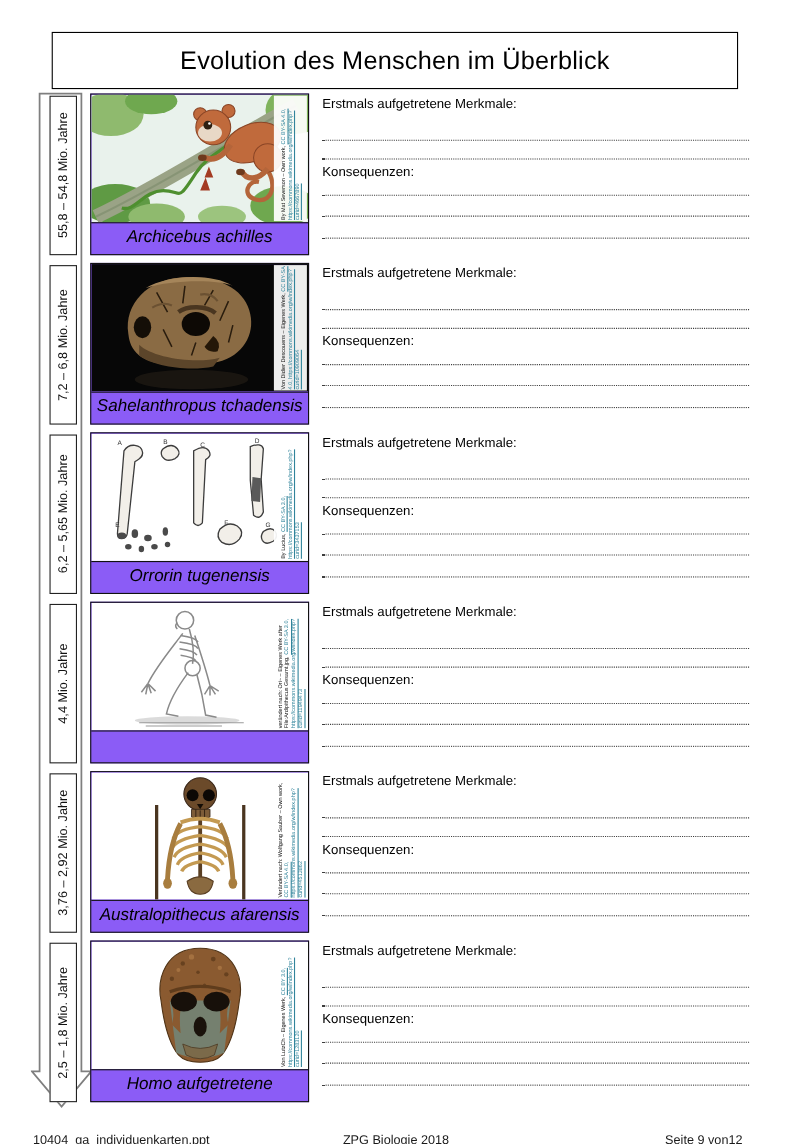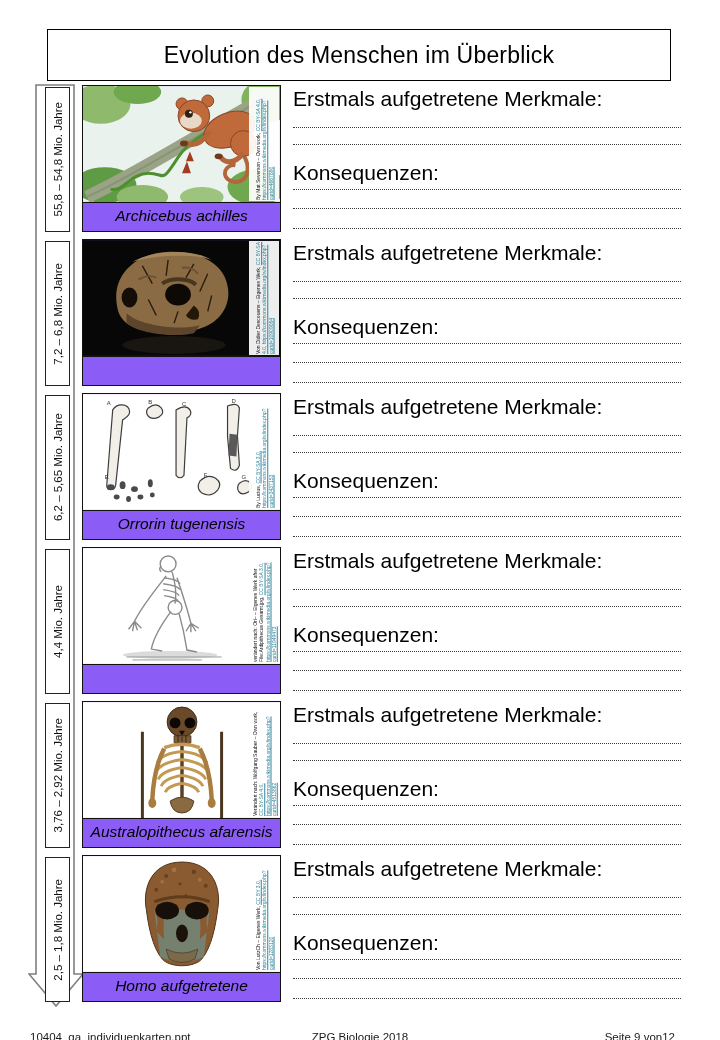--- a/index.html
+++ b/index.html
@@ -18,23 +18,23 @@
   .imgwrap{position:relative;width:100%;height:117px;border-bottom:1.5px solid #111;box-sizing:border-box;overflow:hidden;}
   .imgwrap svg{display:block;width:100%;height:100%;}
   .credit{position:absolute;top:1px;right:1px;bottom:1px;width:30px;background:rgba(255,255,255,.93);
         overflow:hidden;display:flex;justify-content:center;}
   .credit .inner{writing-mode:vertical-rl;transform:rotate(180deg);font-size:5px;line-height:1.25;
         color:#111;max-height:113px;}
   .credit .link{color:#31849B;text-decoration:underline;}
   .namebox{height:26px;display:flex;align-items:center;justify-content:center;
         font-style:italic;font-size:15.5px;}
   .qa{position:absolute;left:293px;top:2px;width:388px;}
-  .qhead{font-size:21px;height:19px;}
+  .qhead{font-size:12px;height:19px;}
   .dot{border-bottom:1.6px dotted #3d3d3d;}
-  .d1{height:21px}.d2{height:16px}.k{margin-top:16px}.d3{height:9px}.d4{height:18px}.d5{height:19px}
+  .d1{height:21px}.d2{height:16px}.k{margin-top:4px}.d3{height:9px}.d4{height:18px}.d5{height:19px}
   .footer{position:absolute;left:30px;right:30px;top:1008px;font-size:11.5px;color:#1a1a1a;margin-top:23px;}
   .footer .c{position:absolute;left:0;right:0;text-align:center;}
   .footer .r{position:absolute;right:15px;}
 </style>
 </head>
 <body>
 
 <div class="page">
 
   <div class="titlebox">
@@ -112,20 +112,21 @@
           <path d="M80 44 C88 38 106 38 114 45" stroke="#4a3620" stroke-width="4" fill="none"></path>
           <path d="M112 66 q8 6 4 14 q-8 2 -12 -4 z" fill="#241708"></path>
           <path d="M60 26 L70 44 M86 20 L84 36 M112 24 L104 38 M126 34 L118 52 M66 60 L74 76 M96 72 L92 84 M130 56 L126 72" stroke="#2a1d0e" stroke-width="1.4" fill="none"></path>
           <path d="M56 40 q10 -6 18 -2 M100 28 q10 -2 16 6" stroke="#6b5132" stroke-width="2" fill="none"></path>
           <ellipse cx="92" cy="106" rx="52" ry="9" fill="#8a6b44" opacity=".14"></ellipse>
         </svg>
         <div class="credit">
           <div class="inner"><span>Von Didier Descouens – Eigenes Werk, </span><span class="link">CC BY-SA 4.0, https://commons.wikimedia.org/w/index.php?curid=10909064</span></div>
         </div>
       </div>
+      <div class="namebox">Sahelanthropus tchadensis</div>
     </div>
     <div class="qa">
       <div class="qhead">Erstmals aufgetretene Merkmale:</div>
       <div class="dot d1"></div>
       <div class="dot d2"></div>
       <div class="qhead k">Konsequenzen:</div>
       <div class="dot d3"></div>
       <div class="dot d4"></div>
       <div class="dot d5"></div>
     </div>

